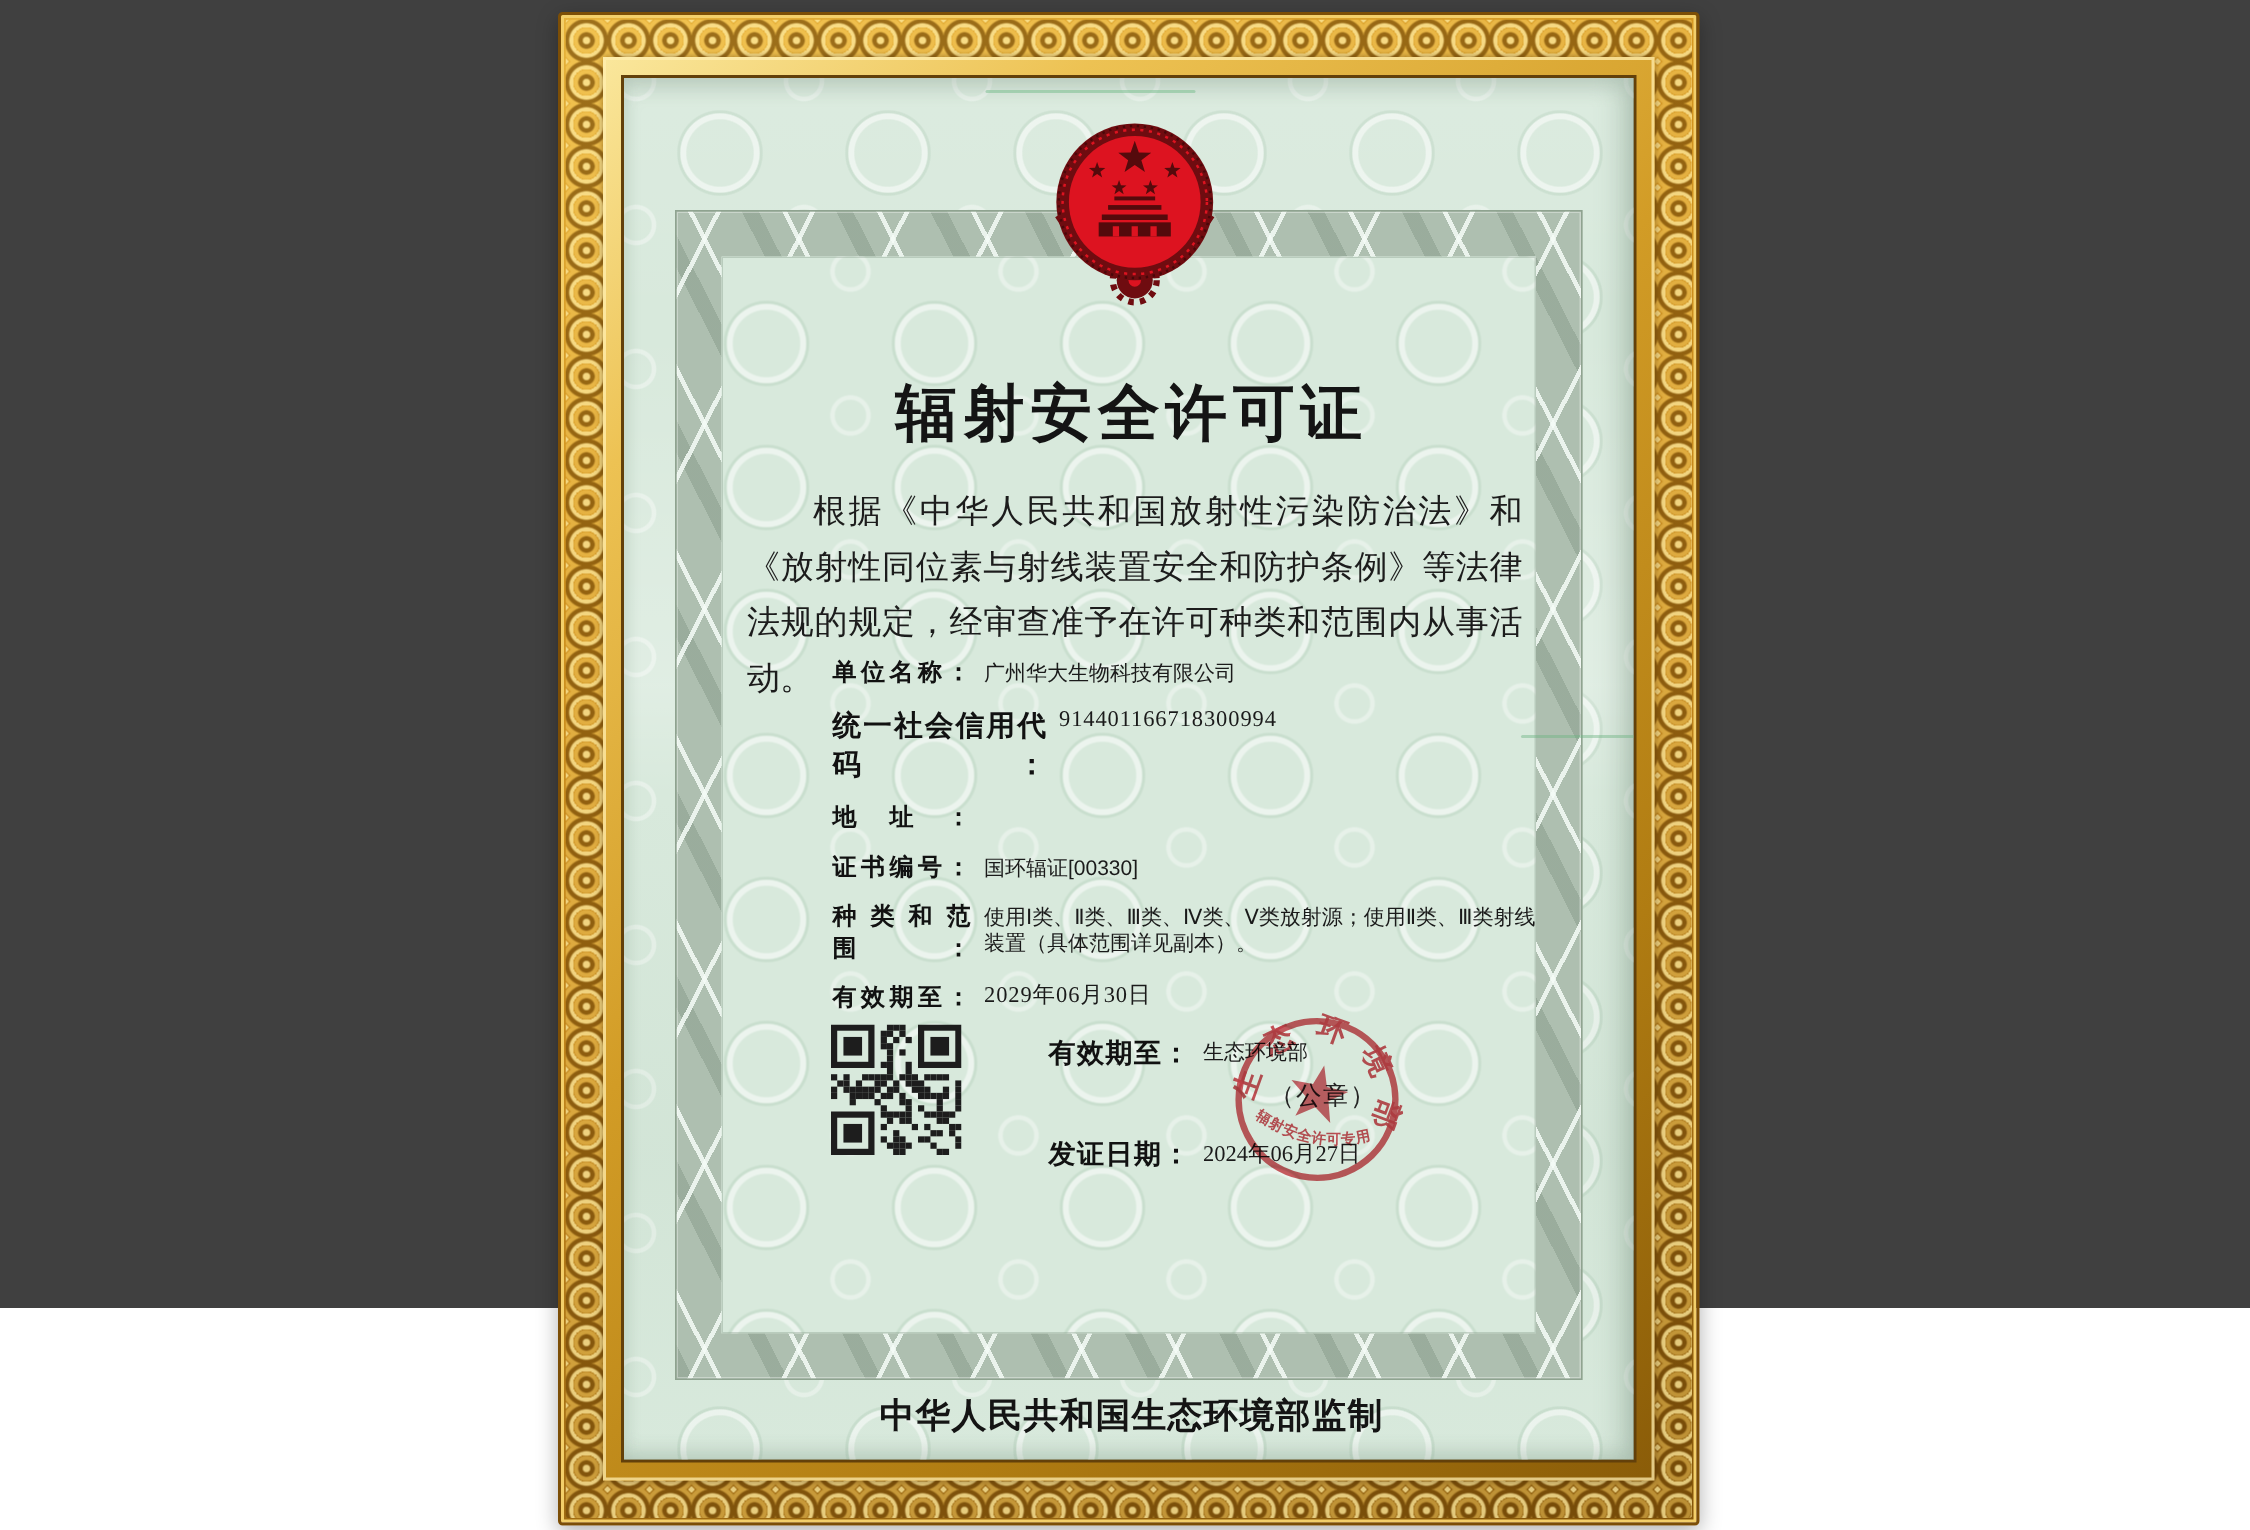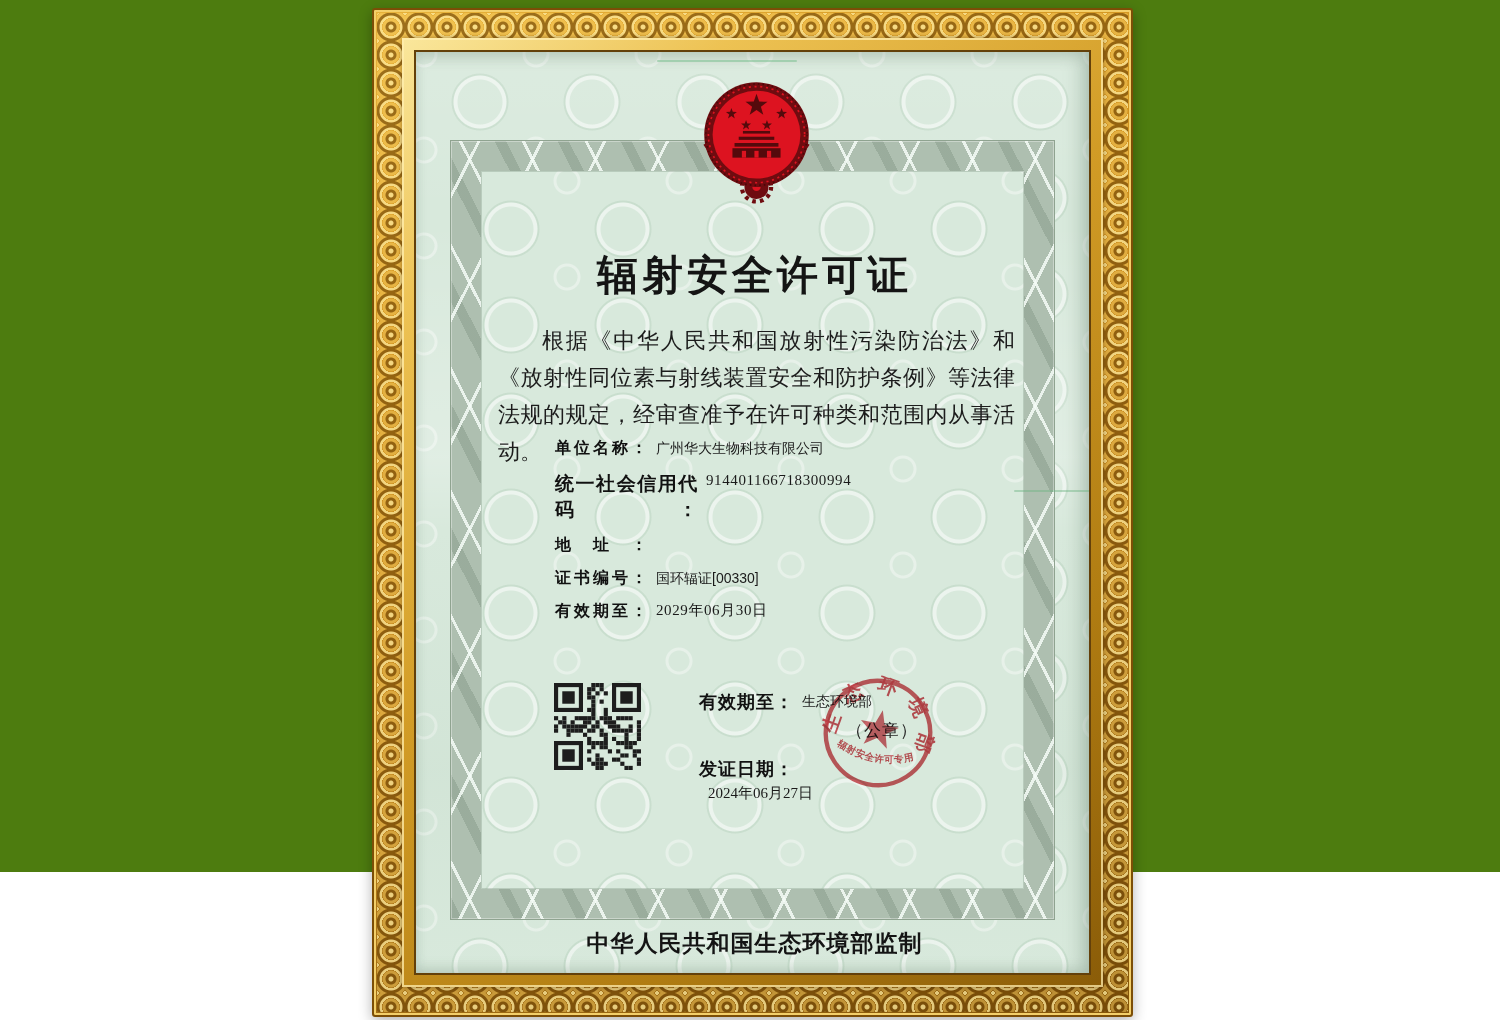--- a/index.html
+++ b/index.html
@@ -1,18 +1,18 @@
 <!DOCTYPE html>
 <html><head>
 <meta charset="utf-8">
 <style>
   * { margin:0; padding:0; box-sizing:border-box; }
   html,body { width:1500px; height:1020px; background:#ffffff; overflow:hidden;
     font-family:"Liberation Sans","DejaVu Sans",sans-serif; }
-  .stage { position:absolute; left:0; top:0; width:1500px; height:872px; background:#4d7c0f; }
+  .stage { position:absolute; left:0; top:0; width:1500px; height:872px; background:#404040; }
 
   
   .frame { position:absolute; left:372px; top:8px; width:761px; height:1009px;
     background:linear-gradient(160deg,#e7b23a 0%,#d2941f 25%,#c0831a 55%,#996610 85%,#855508 100%);
     border:2px solid #7c4e06; border-radius:3px;
     box-shadow:0 4px 14px rgba(0,0,0,.30), inset 0 0 0 2px #f3cf6a; }
   .frame::before { content:""; position:absolute; inset:3px;
     background-image:
       repeating-radial-gradient(circle at 14px 14px, rgba(255,236,160,.95) 0 2px,
         rgba(108,68,8,.75) 3px 5px, rgba(255,216,110,.55) 6px 8px, rgba(108,68,8,0) 9px);
@@ -145,20 +145,24 @@
         <div class="frow">
           <div class="flabel wide">统一社会信用代码：</div>
           <div class="fvalue num">914401166718300994</div>
         </div>
         <div class="frow">
           <div class="flabel">地址：</div>
         </div>
         <div class="frow">
           <div class="flabel">证书编号：</div>
           <div class="fvalue">国环辐证[00330]</div>
+        </div>
+        <div class="frow">
+          <div class="flabel">种类和范围：</div>
+          <div class="fvalue narrow">使用Ⅰ类、Ⅱ类、Ⅲ类、Ⅳ类、Ⅴ类放射源；使用Ⅱ类、Ⅲ类射线装置（具体范围详见副本）。</div>
         </div>
         <div class="frow">
           <div class="flabel">有效期至：</div>
           <div class="fvalue num">2029年06月30日</div>
         </div>
       </div>
 
       <svg id="qr" class="qr" viewBox="0 0 84 84">
           <g fill="#1d1d1d">
             <rect x="36" y="0" width="4" height="4"></rect>
@@ -293,21 +297,21 @@
             <rect x="4" y="60" width="20" height="20" fill="#d8e9dc"></rect>
             <rect x="8" y="64" width="12" height="12"></rect>
           </g>
         </svg>
 
       <div class="issue-row" style="left:283px;top:638px;">
         <div class="ilabel">有效期至：</div>
         <div class="ivalue">生态环境部</div>
       </div>
       <div class="seal-note">（公章）</div>
-      <div class="issue-row" style="left:283px;top:705px;flex-direction:column;">
+      <div class="issue-row" style="left:283px;top:705px;">
         <div class="ilabel">发证日期：</div>
         <div class="ivalue num">2024年06月27日</div>
       </div>
 
       <svg class="seal" viewBox="0 0 120 120">
         <defs>
           <path id="sealArc" d="M20.6,74.4 A42,42 0 1 1 99.4,74.4" fill="none"></path>
           <path id="sealBot" d="M19,80 Q60,99 101,80" fill="none"></path>
         </defs>
         <circle cx="60" cy="60" r="54" fill="none" stroke="#c8303a" stroke-width="4.5" opacity=".85"></circle>

